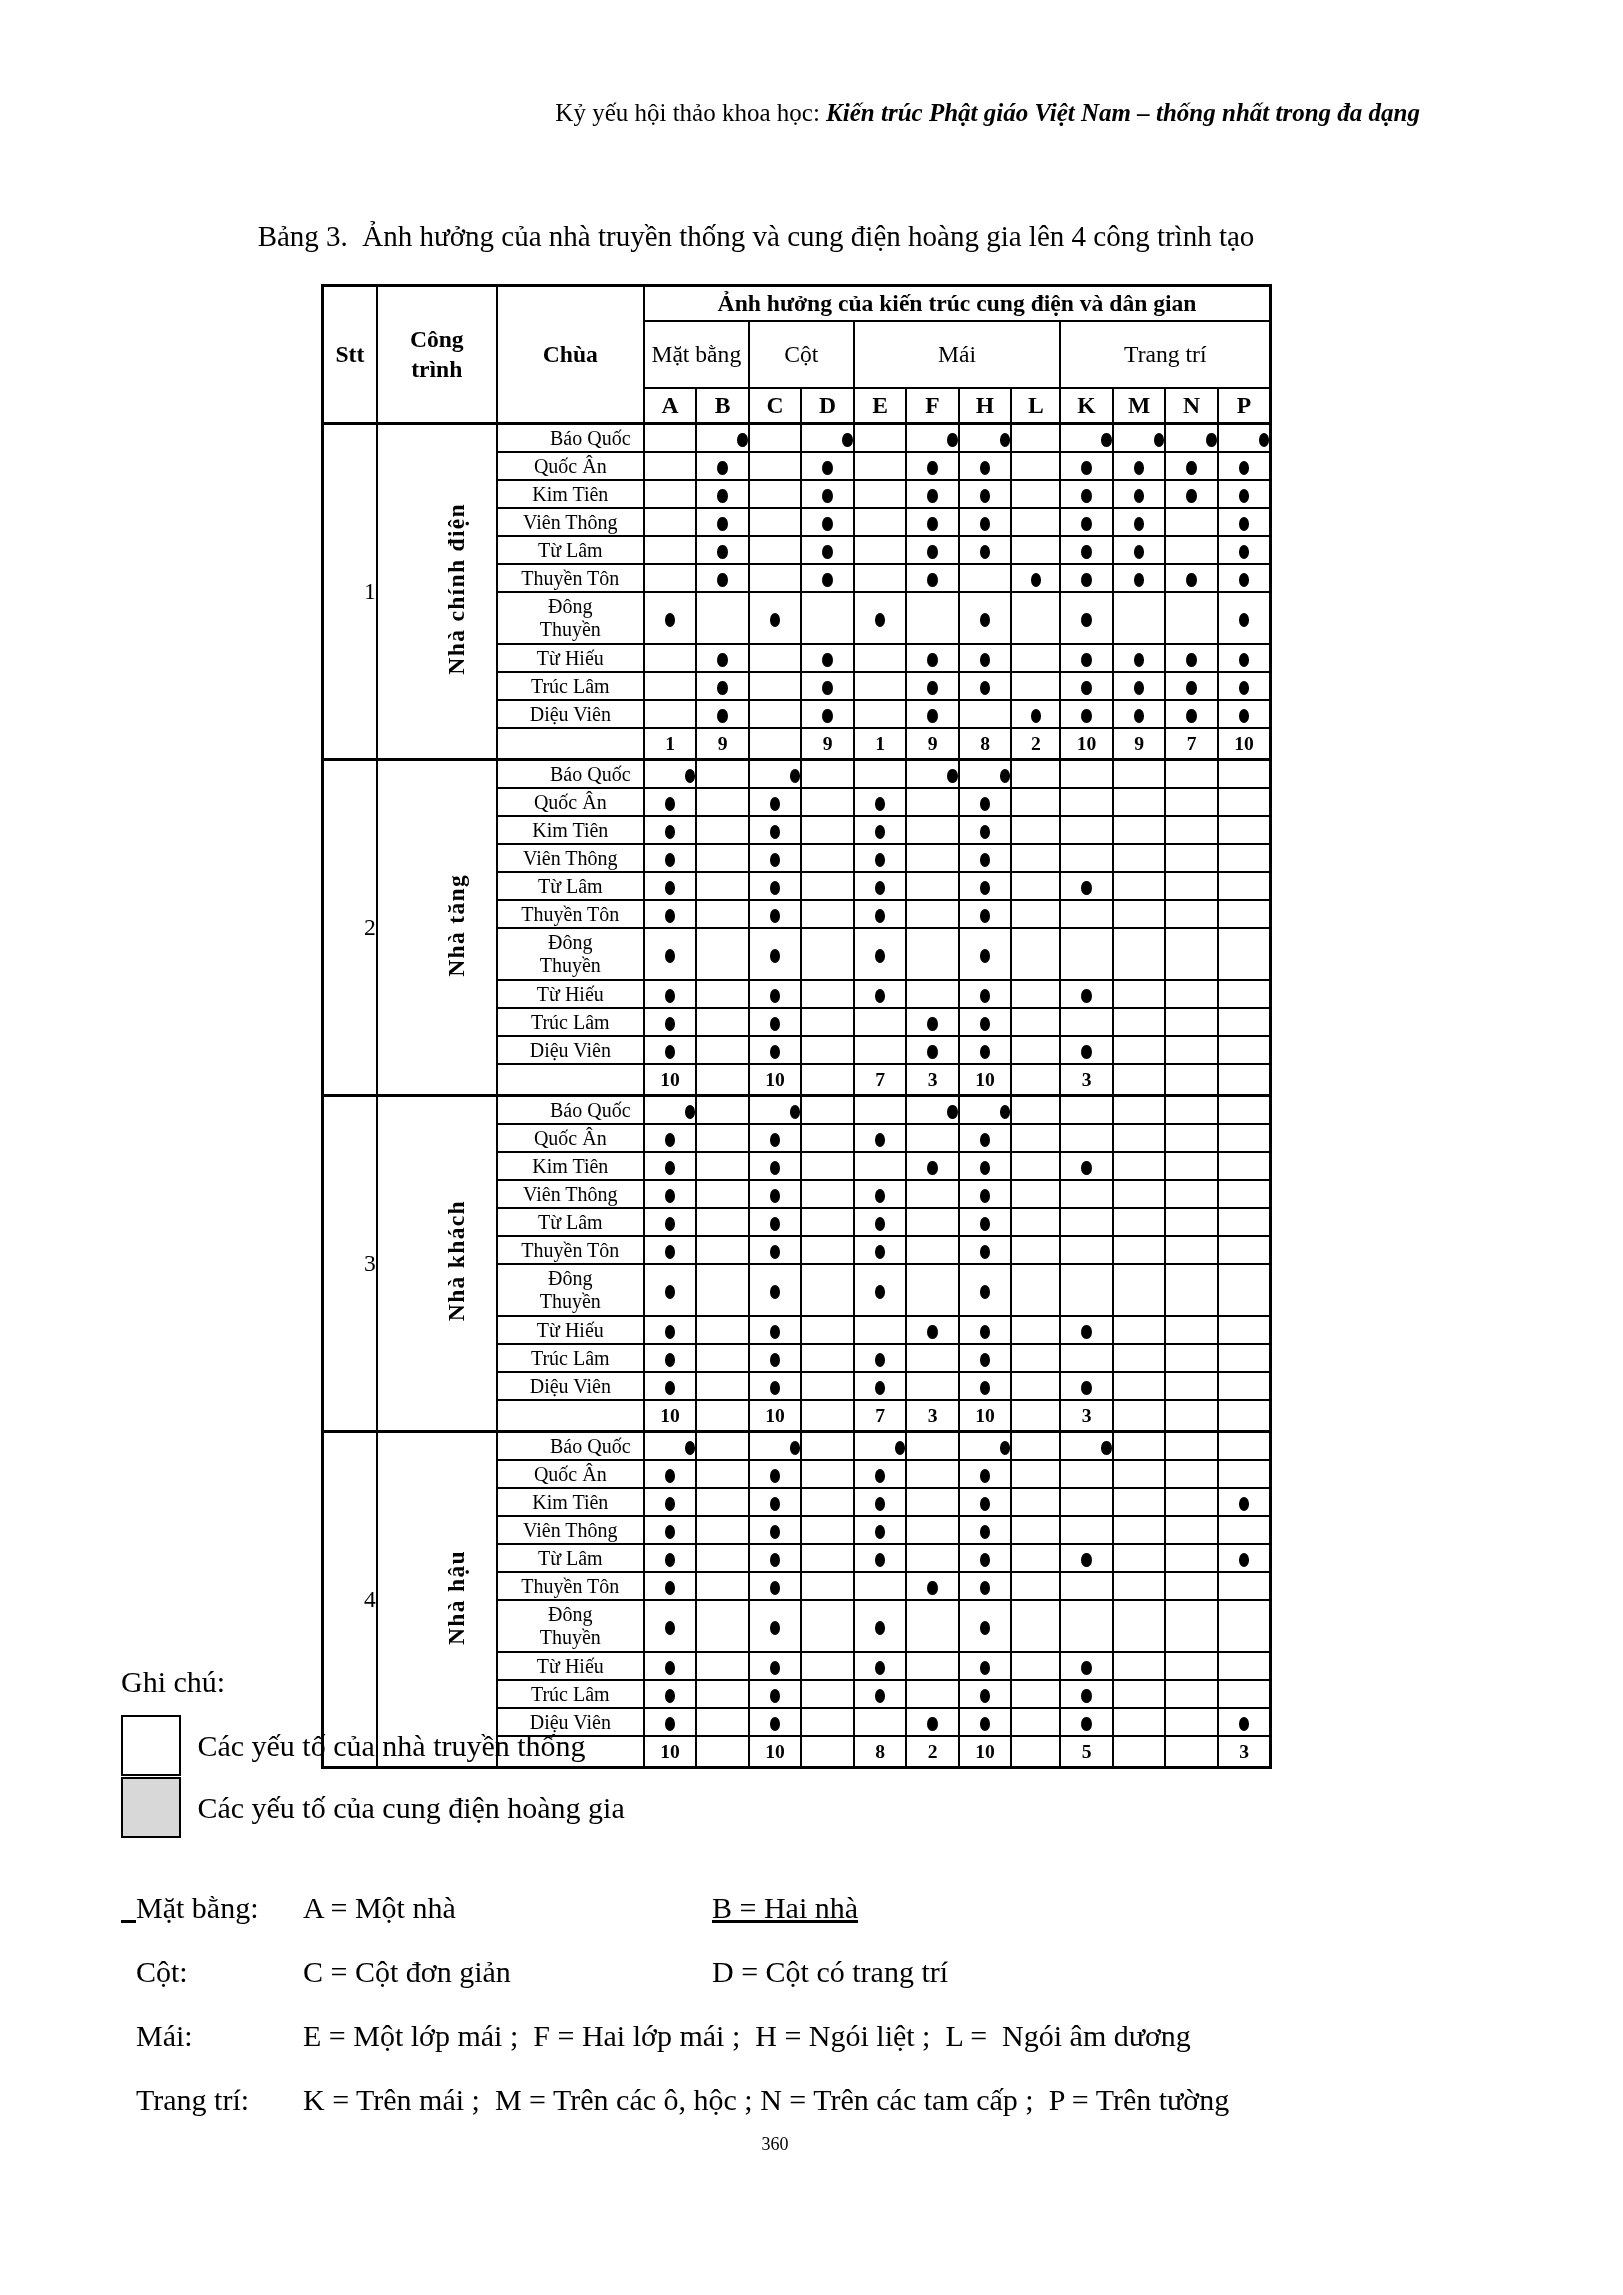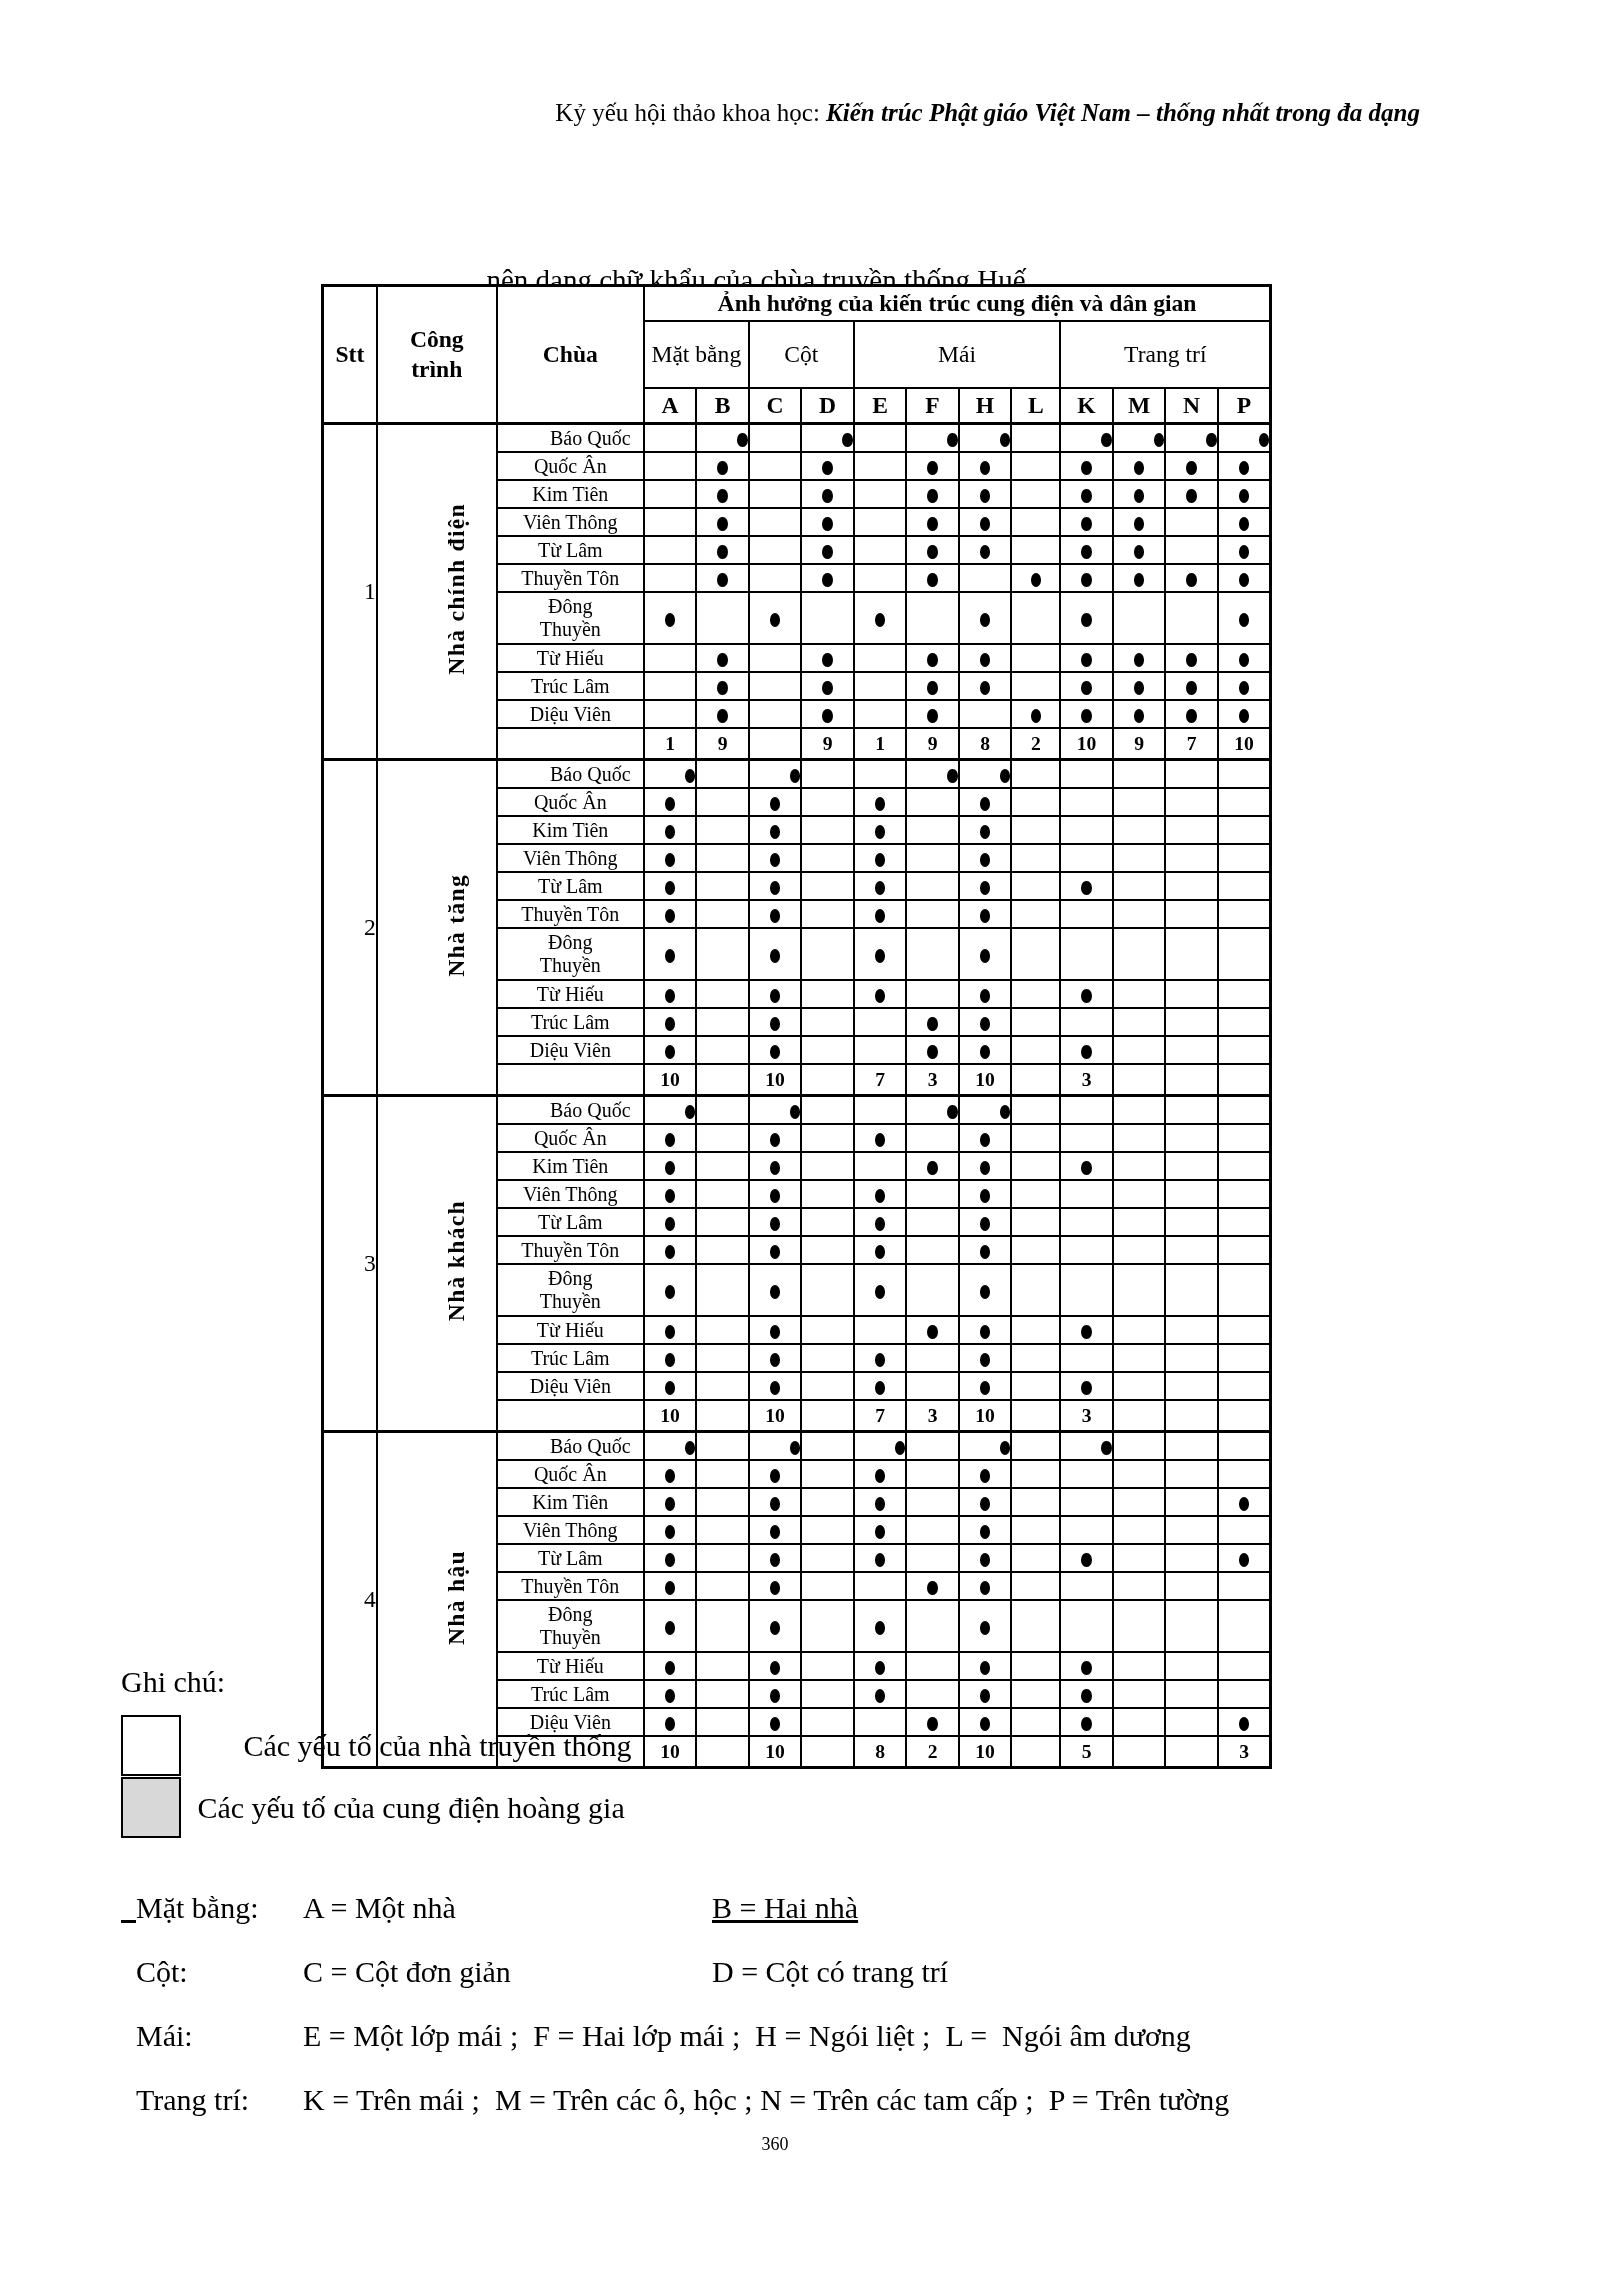--- a/index.html
+++ b/index.html
@@ -60,20 +60,21 @@
   .legend-line .lab{display:inline-block;width:167px;}
   .legend-line .p1{display:inline-block;width:409px;}
   .page-number{position:absolute;top:2134px;left:0;width:1550px;text-align:center;font-size:18px;}
 </style>
 </head>
 <body>
 
 <div class="running-header"><span>Kỷ yếu hội thảo khoa học: </span><span class="it">Kiến trúc Phật giáo Việt Nam – thống nhất trong đa dạng</span></div>
 
 <div class="title-block">
+  <div>Bảng 3.  Ảnh hưởng của nhà truyền thống và cung điện hoàng gia lên 4 công trình tạo</div>
   <div class="title-line2">nên dạng chữ khẩu của chùa truyền thống Huế</div>
 </div>
 
 <div class="table-wrap">
   <table class="grid" id="tbl">
     <colgroup>
       <col class="c-stt">
         <col class="c-ct">
         <col class="c-chua">
       <col class="c-d">
@@ -790,21 +791,21 @@
           <td></td>
           <td></td>
           <td class="shaded">3</td>
         </tr>
       </tbody>
   </table>
 </div>
 
 <div class="legend-title">Ghi chú:</div>
 
-<div class="swatch-row" style="top:1715px;gap:46px;">
+<div class="swatch-row" style="top:1715px;">
   <span class="swatch"></span>
   <span class="swatch-label">Các yếu tố của nhà truyền thống</span>
 </div>
 <div class="swatch-row" style="top:1777px;">
   <span class="swatch gray"></span>
   <span class="swatch-label">Các yếu tố của cung điện hoàng gia</span>
 </div>
 
 <div class="legend-line" style="top:1857px;text-decoration:underline;">
   <span class="lab">Mặt bằng:</span><span class="p1">A = Một nhà</span><span>B = Hai nhà</span>

